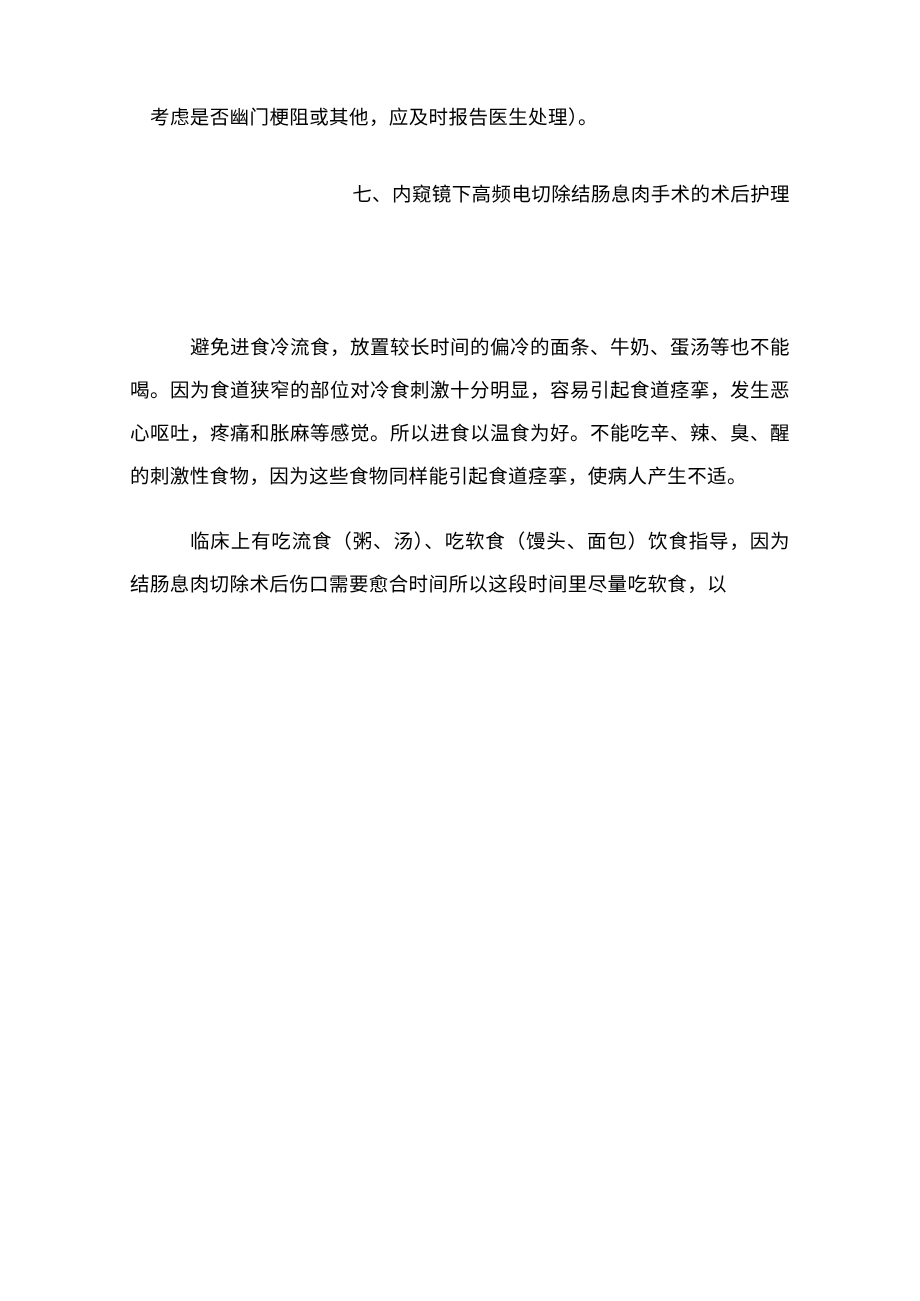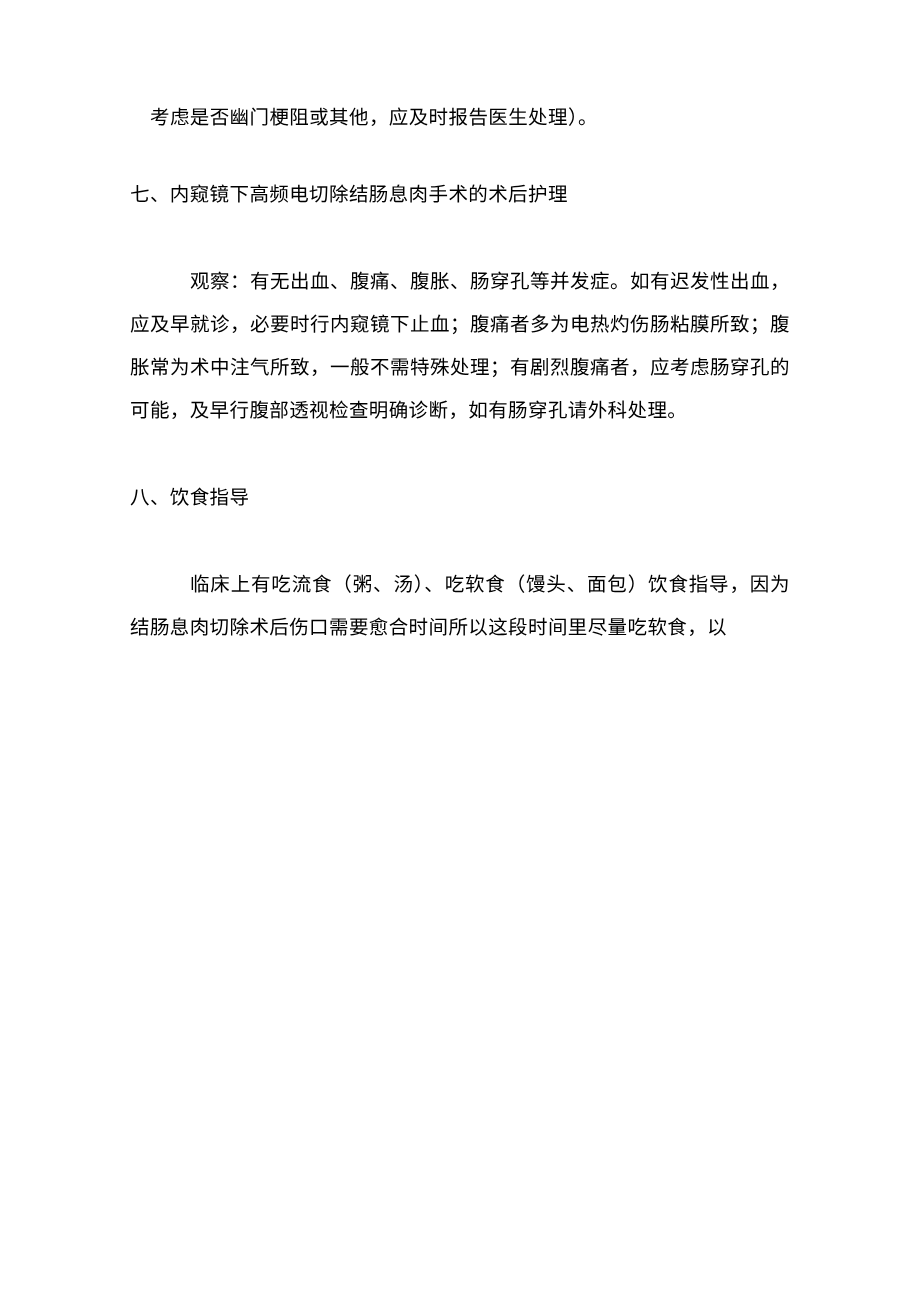--- a/index.html
+++ b/index.html
@@ -39,20 +39,21 @@
     text-indent: 60px;
   }
   .indent-3 {
     text-indent: 80px;
   }
   .heading {
     font-size: 19.5px;
     line-height: 43px;
     letter-spacing: 0.4px;
     margin: 0;
+    text-align: right;
   }
   .gap-lg { height: 34px; }
   .gap-md { height: 22px; }
   .gap-xl { height: 44px; }
 </style>
 </head>
 <body>
 
 <div class="page">
   <div class="doc-body">
@@ -61,27 +62,26 @@
 
     <div class="gap-lg"></div>
 
     <div class="heading">七、内窥镜下高频电切除结肠息肉手术的术后护理</div>
 
     <div class="gap-md"></div>
 
 
     <div class="gap-md"></div>
 
-    <p class="indent-2">观察：有无出血、腹痛、腹胀、肠穿孔等并发症。如有迟发性出血，应及早就诊，必要时行内窥镜下止血；腹痛者多为电热灼伤肠粘膜所致；腹胀常为术中注气所致，一般不需特殊处理；有剧烈腹痛者，应考虑肠穿孔的可能，及早行腹部透视检查明确诊断，如有肠穿孔请外科处理。</p>
 
     <div class="gap-xl"></div>
 
-    <div class="heading">八、饮食指导</div>
 
     <div class="gap-md"></div>
 
+    <p class="indent-2">避免进食冷流食，放置较长时间的偏冷的面条、牛奶、蛋汤等也不能喝。因为食道狭窄的部位对冷食刺激十分明显，容易引起食道痉挛，发生恶心呕吐，疼痛和胀麻等感觉。所以进食以温食为好。不能吃辛、辣、臭、醒的刺激性食物，因为这些食物同样能引起食道痉挛，使病人产生不适。</p>
 
     <div class="gap-md"></div>
 
     <p class="indent-2">临床上有吃流食（粥、汤）、吃软食（馒头、面包）饮食指导，因为结肠息肉切除术后伤口需要愈合时间所以这段时间里尽量吃软食，以</p>
 
   </div>
 </div>
 
 </body></html>

